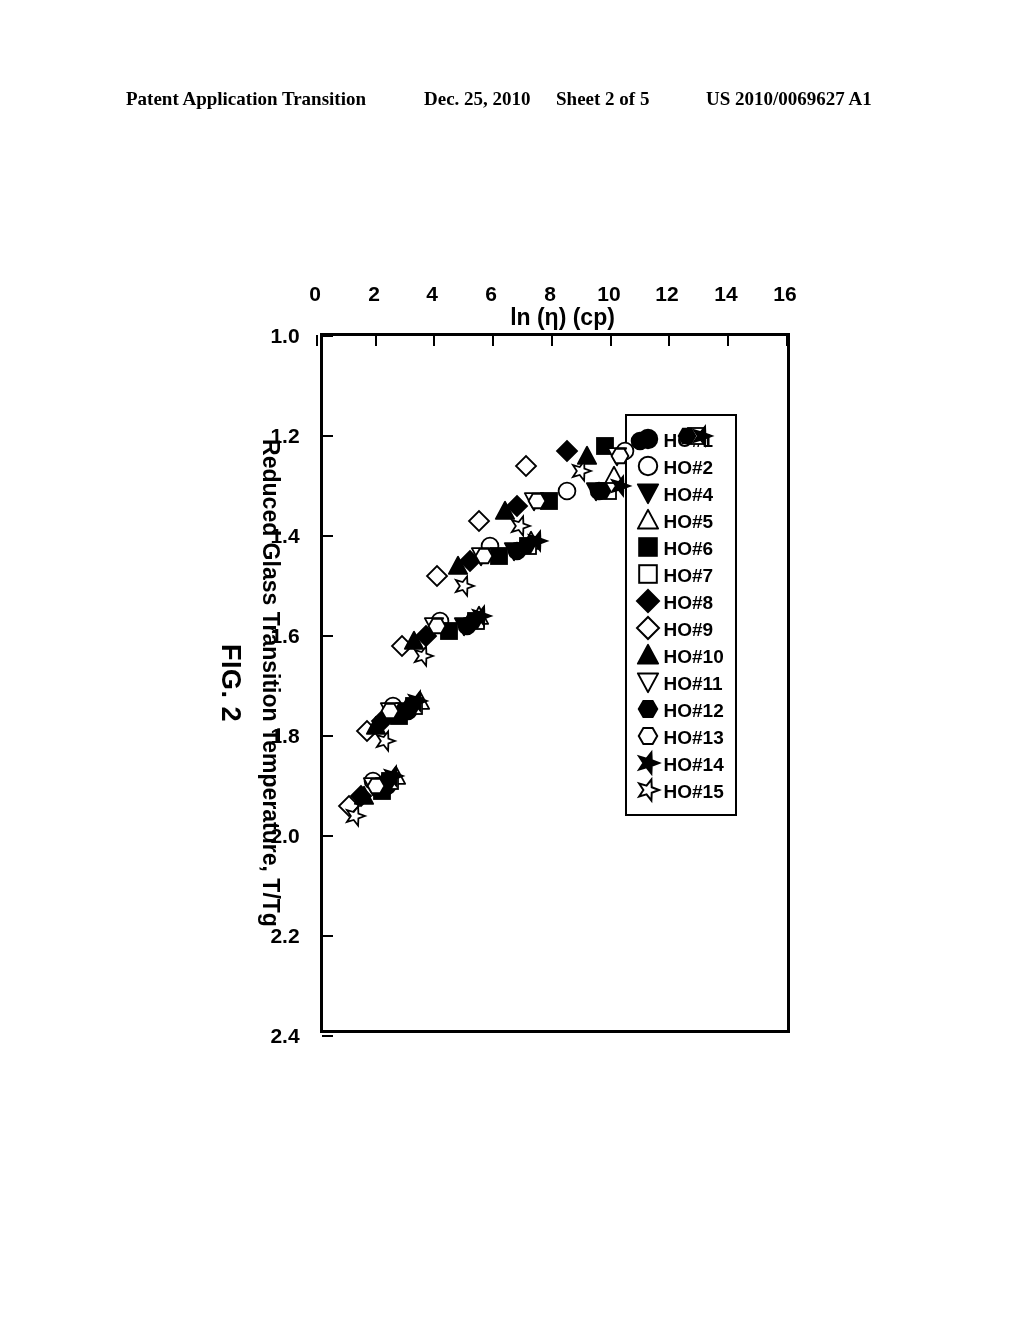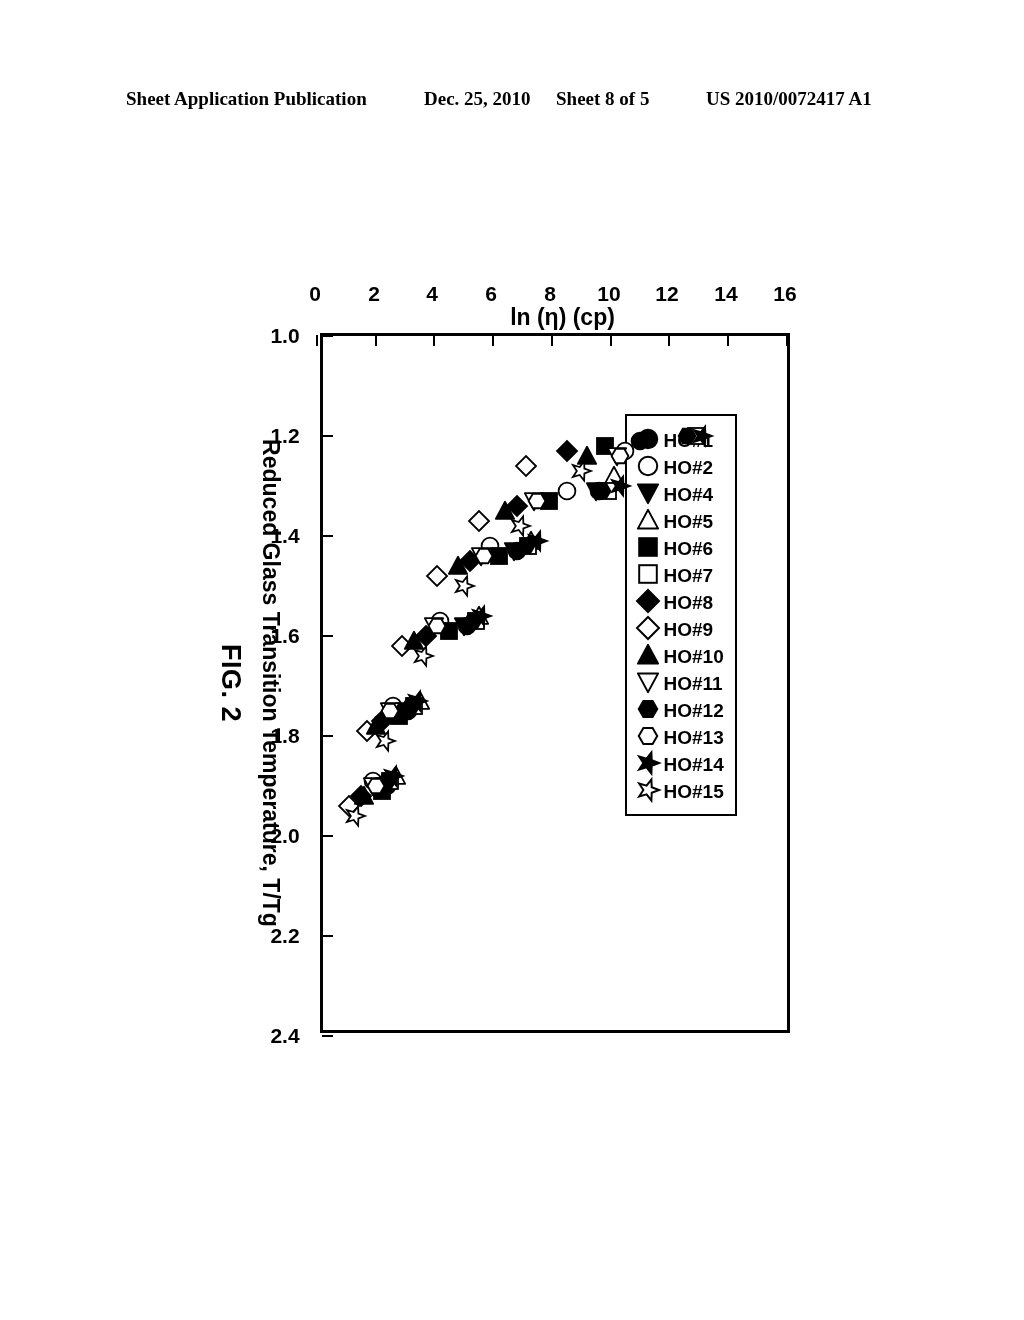--- a/index.html
+++ b/index.html
@@ -191,24 +191,24 @@
     margin-left: -10px;
     margin-top: -10px;
     pointer-events: none;
   }
   svg { display: block; overflow: visible; }
 </style>
 </head>
 <body>
 
 <div id="patent-header">
-  <span class="h-pub">Sheet Application Publication</span>
+  <span class="h-pub">Patent Application Transition</span>
   <span class="h-date">Dec. 25, 2010</span>
-  <span class="h-sheet">Sheet 8 of 5</span>
-  <span class="h-num">US 2010/0072417 A1</span>
+  <span class="h-sheet">Sheet 2 of 5</span>
+  <span class="h-num">US 2010/0069627 A1</span>
 </div>
 
 <div id="figure-stage">
 
   <div id="plot-frame">
 
     <div id="legend-box">
         <div class="legend-entry">
           <div class="legend-label">HO#1</div>
           <div class="legend-marker">

